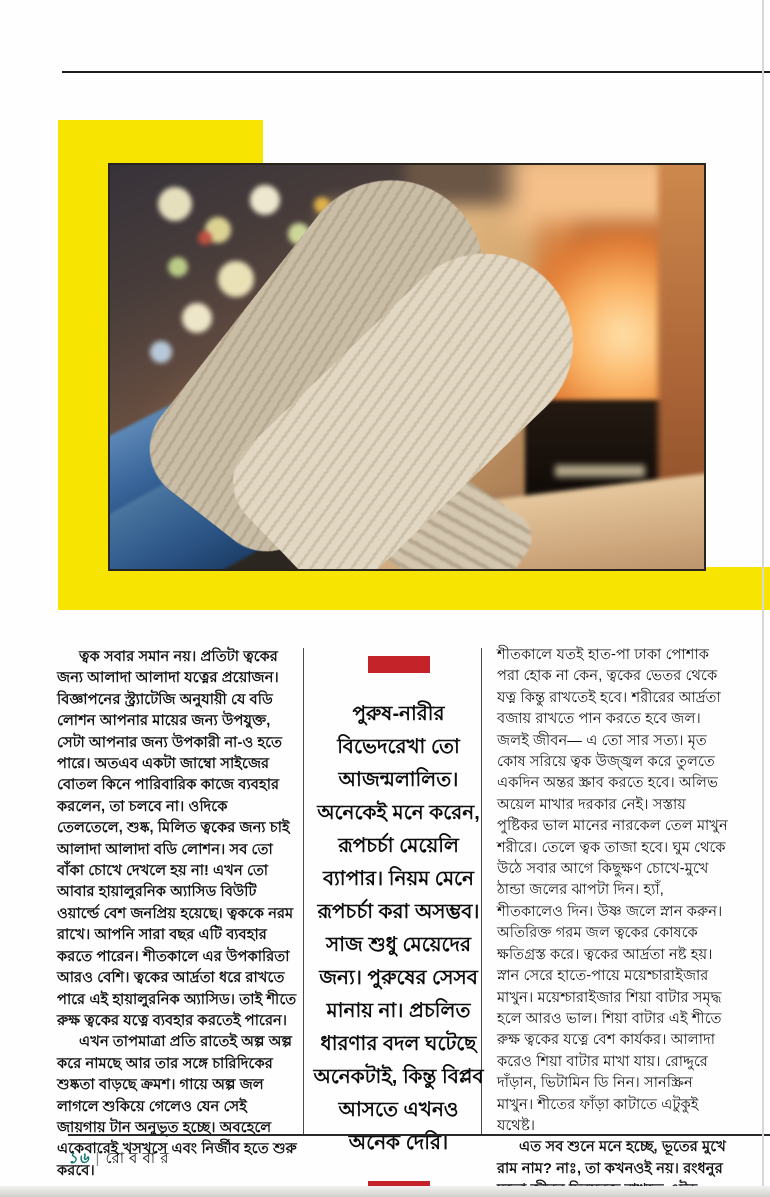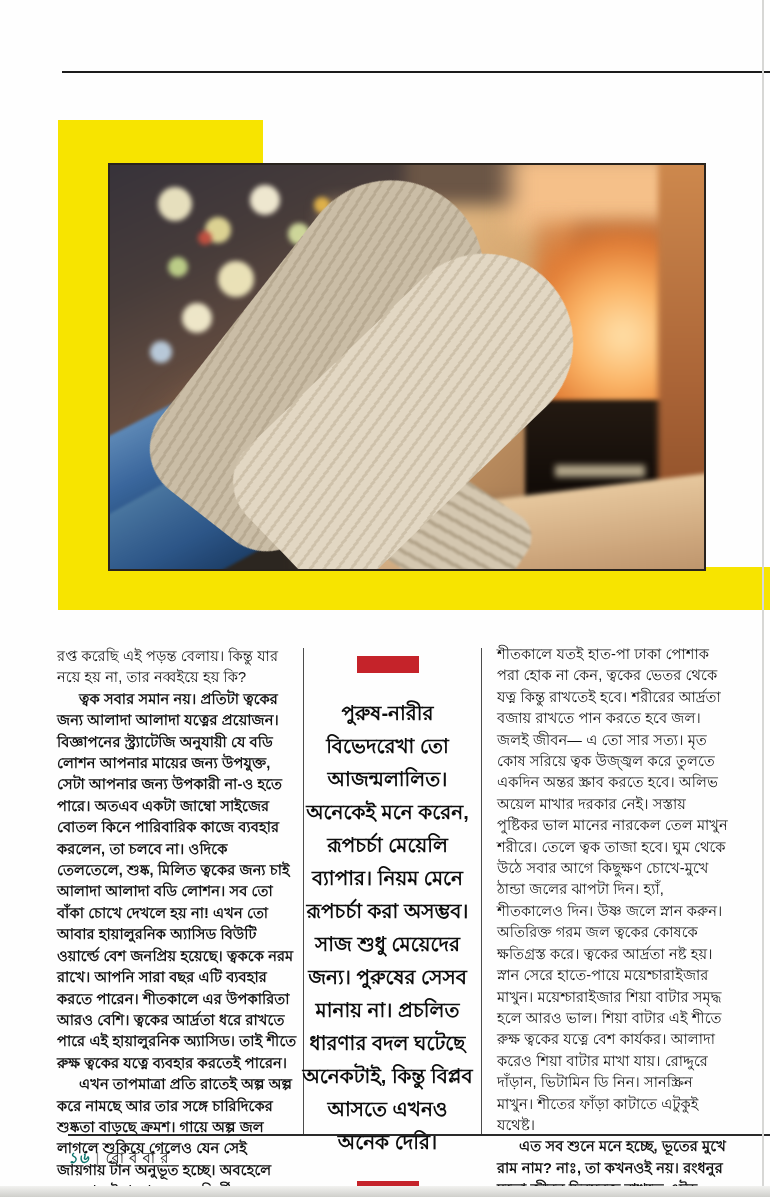--- a/index.html
+++ b/index.html
@@ -57,21 +57,21 @@
   
   .body-text{position:absolute;color:#131313;font-size:14.6px;line-height:21.4px;
     letter-spacing:.1px;text-align:left;}
   .col-left{left:57px;top:646px;width:240px;}
   .col-right{left:497px;top:644px;width:233px;}
   .body-text p{margin:0;}
   .body-text p.indent{text-indent:22px;font-weight:bold;}
   .col-rule{position:absolute;top:648px;width:1px;height:487px;background:#4c4c4c;}
   .rule-1{left:303px;}
   .rule-2{left:481px;}
-  .pull-quote-wrap{position:absolute;left:300px;top:656px;width:175px;text-align:center;}
+  .pull-quote-wrap{position:absolute;left:311px;top:656px;width:175px;text-align:center;}
   .red-bar{width:62px;height:17px;margin:0 auto;}
   .quote-text{margin:24px auto 22px;width:172px;font-weight:bold;font-size:20px;
     line-height:33px;color:#0d0d0d;}
   
   .footer-rule{position:absolute;left:68px;top:1134px;width:702px;height:2px;background:#2a2a2a;}
   .footer{position:absolute;left:68px;top:1146px;font-size:15px;color:#1a1a1a;}
   .footer .pgnum{font-weight:bold;letter-spacing:1px;}
   .footer .sep{color:#888;margin:0 6px;}
   .footer .brand{letter-spacing:5px;text-align:right;}
 </style>
@@ -113,21 +113,20 @@
   <div class="jeans jeans-2"></div>
   <div class="sock sock-back"></div>
   <div class="cuff"></div>
   <div class="sock sock-front"></div>
 </div>
 
 <div class="col-rule rule-1"></div>
 <div class="col-rule rule-2"></div>
 
 <div class="body-text col-left">
-  <p>রপ্ত করেছি এই পড়ন্ত বেলায়। কিন্তু যার নয়ে হয় না, তার নব্বইয়ে হয় কি?</p>
   <p class="indent">ত্বক সবার সমান নয়। প্রতিটা ত্বকের জন্য আলাদা আলাদা যত্নের প্রয়োজন। বিজ্ঞাপনের স্ট্র্যাটেজি অনুযায়ী যে বডি লোশন আপনার মায়ের জন্য উপযুক্ত, সেটা আপনার জন্য উপকারী না-ও হতে পারে। অতএব একটা জাম্বো সাইজের বোতল কিনে পারিবারিক কাজে ব্যবহার করলেন, তা চলবে না। ওদিকে তেলতেলে, শুষ্ক, মিলিত ত্বকের জন্য চাই আলাদা আলাদা বডি লোশন। সব তো বাঁকা চোখে দেখলে হয় না! এখন তো আবার হায়ালুরনিক অ্যাসিড বিউটি ওয়ার্ল্ডে বেশ জনপ্রিয় হয়েছে। ত্বককে নরম রাখে। আপনি সারা বছর এটি ব্যবহার করতে পারেন। শীতকালে এর উপকারিতা আরও বেশি। ত্বকের আর্দ্রতা ধরে রাখতে পারে এই হায়ালুরনিক অ্যাসিড। তাই শীতে রুক্ষ ত্বকের যত্নে ব্যবহার করতেই পারেন।</p>
   <p class="indent">এখন তাপমাত্রা প্রতি রাতেই অল্প অল্প করে নামছে আর তার সঙ্গে চারিদিকের শুষ্কতা বাড়ছে ক্রমশ। গায়ে অল্প জল লাগলে শুকিয়ে গেলেও যেন সেই জায়গায় টান অনুভূত হচ্ছে। অবহেলে একেবারেই খসখসে এবং নির্জীব হতে শুরু করবে।</p>
 </div>
 
 <div class="pull-quote-wrap">
   <div class="red-bar" style="background: rgb(197, 35, 42);"></div>
   <div class="quote-text">পুরুষ-নারীর বিভেদরেখা তো আজন্মলালিত। অনেকেই মনে করেন, রূপচর্চা মেয়েলি ব্যাপার। নিয়ম মেনে রূপচর্চা করা অসম্ভব। সাজ শুধু মেয়েদের জন্য। পুরুষের সেসব মানায় না। প্রচলিত ধারণার বদল ঘটেছে অনেকটাই, কিন্তু বিপ্লব আসতে এখনও অনেক দেরি।</div>
   <div class="red-bar" style="background: rgb(197, 35, 42);"></div>
 </div>
 

